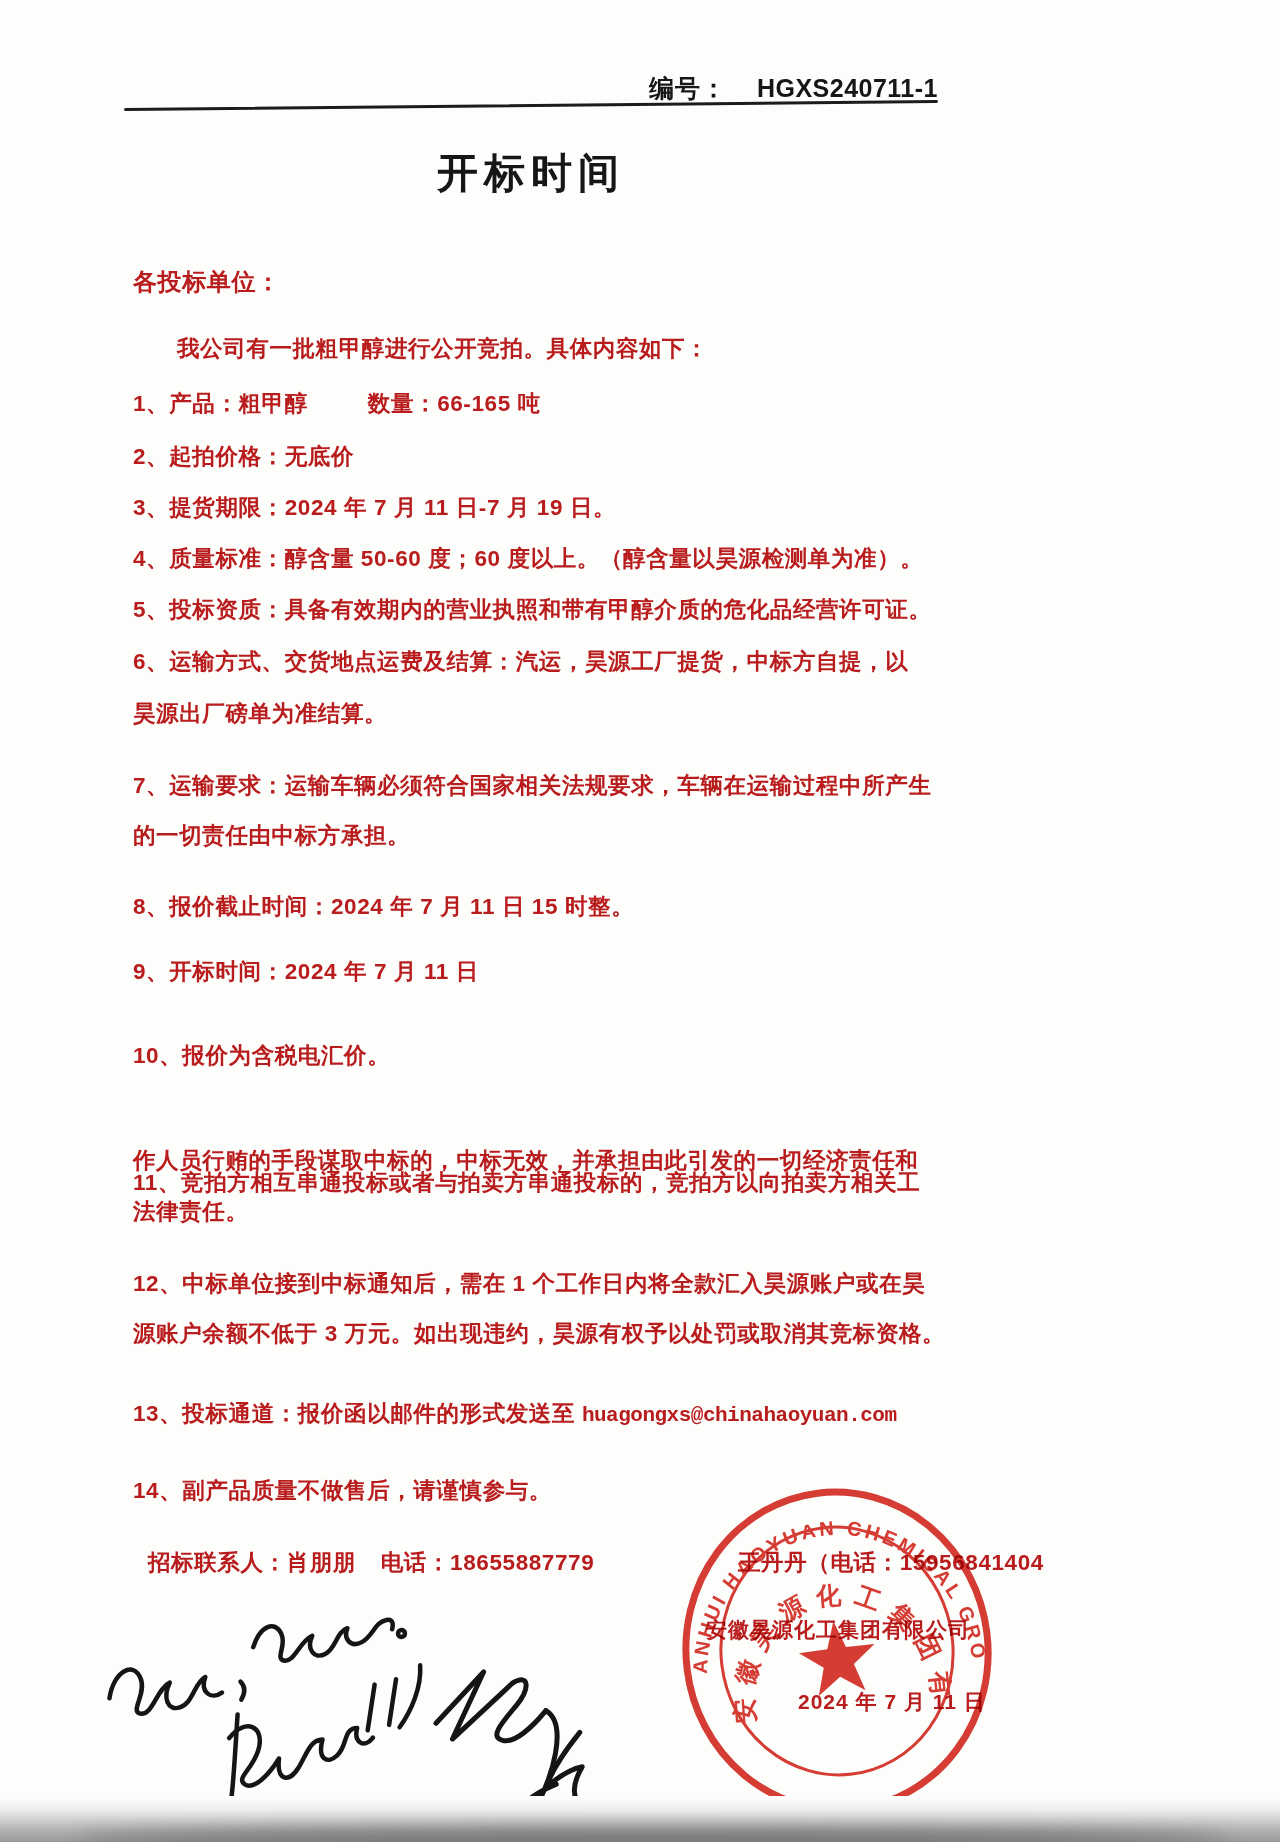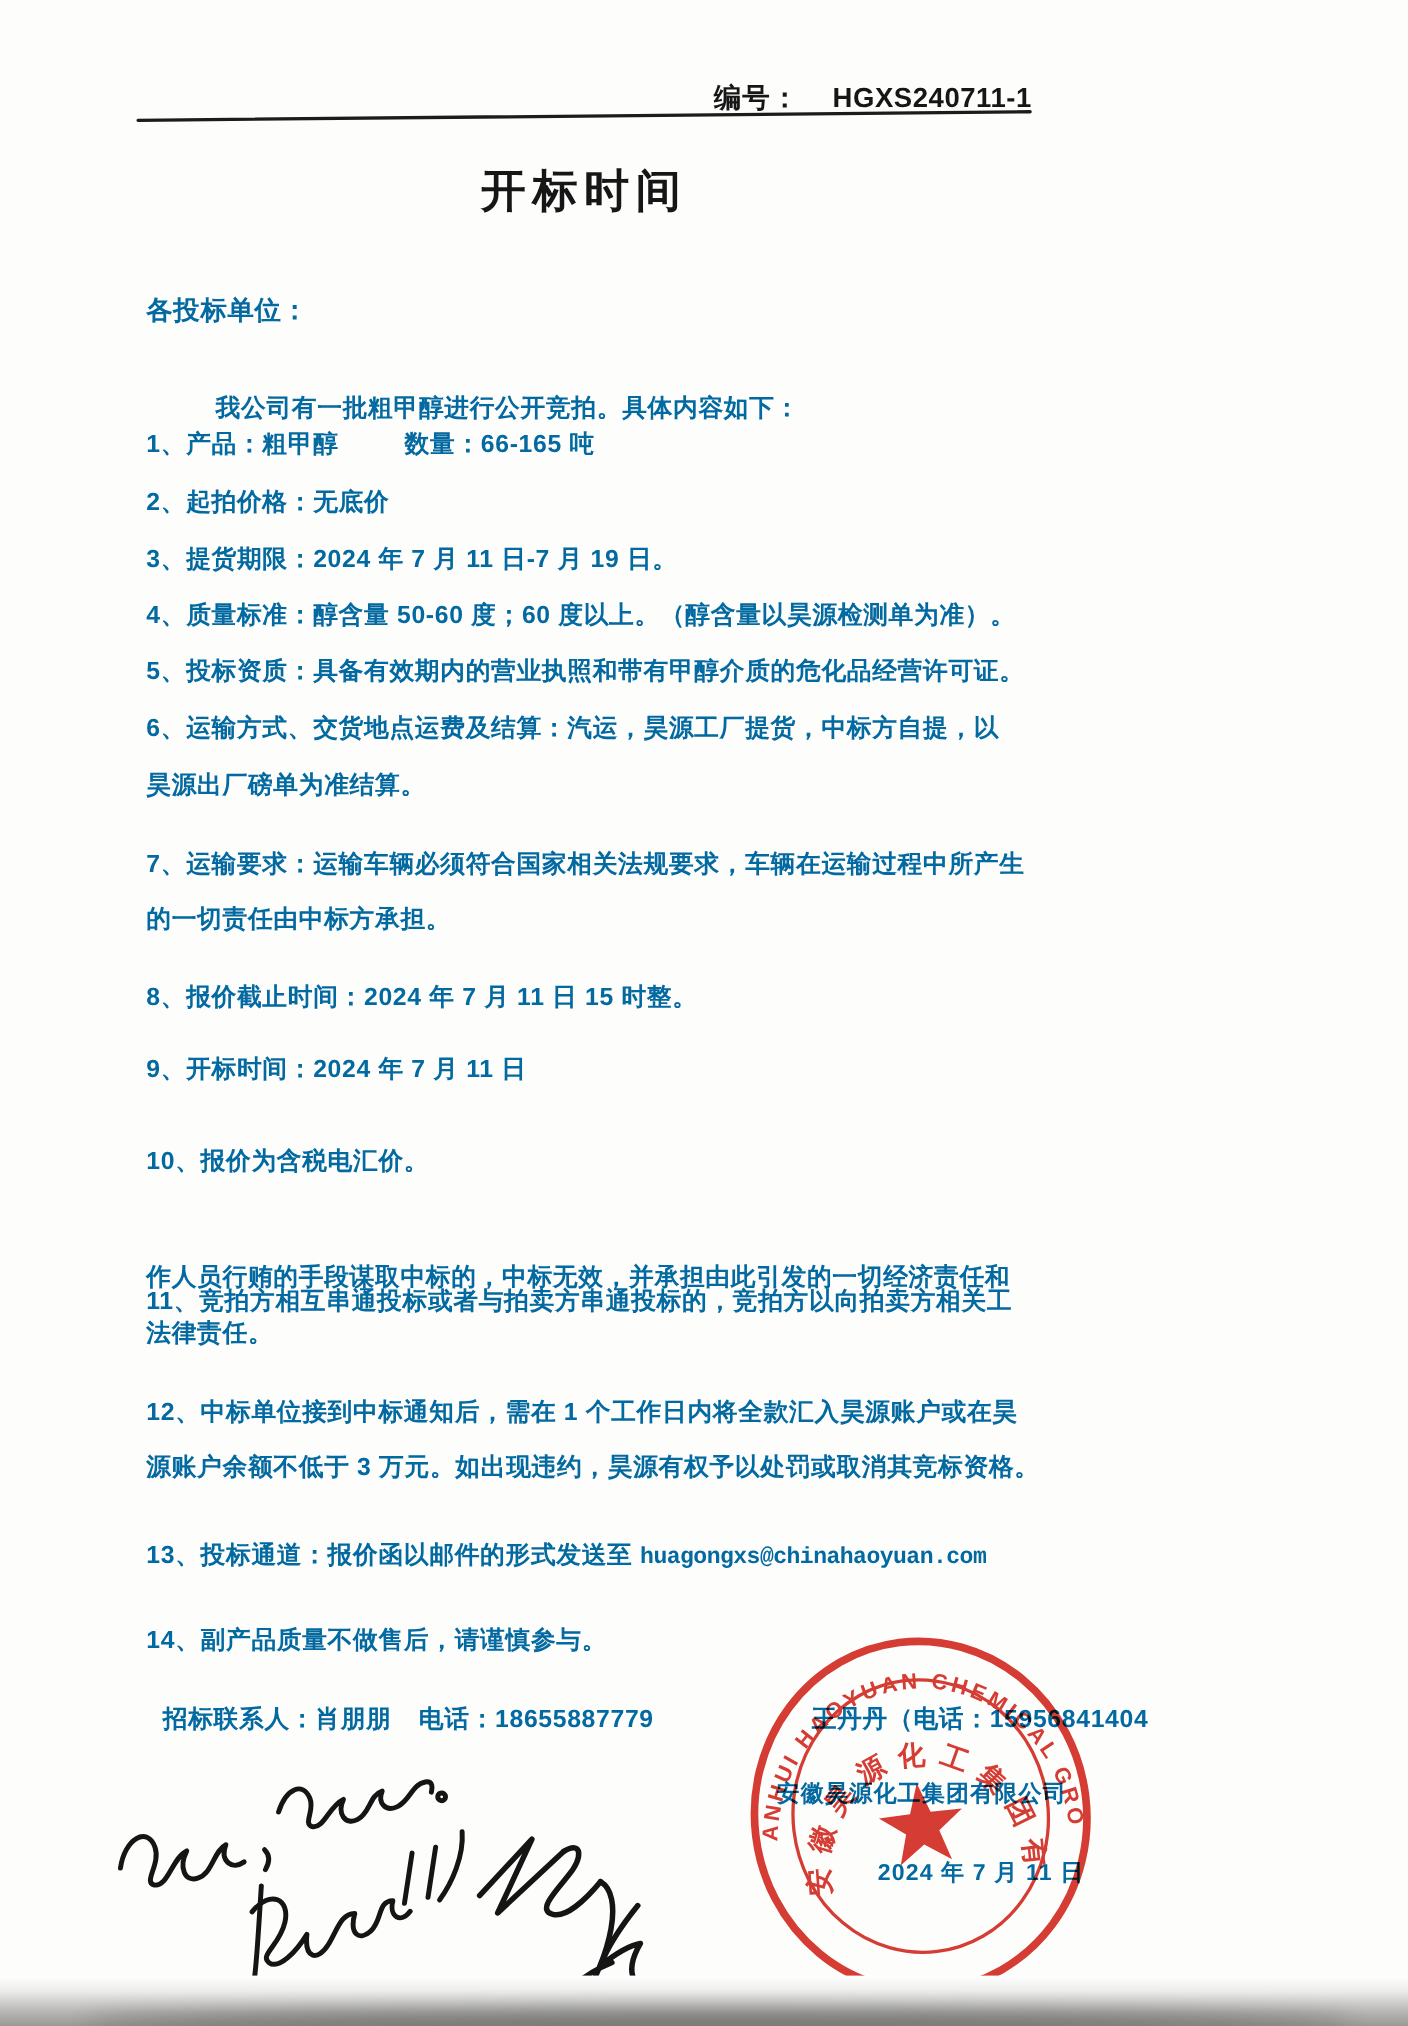--- a/index.html
+++ b/index.html
@@ -9,22 +9,22 @@
     font-family:"Liberation Sans",sans-serif;
   }
   .docnum{position:absolute;top:72px;left:0;width:938px;text-align:right;
     font-size:25px;font-weight:700;letter-spacing:1px;white-space:nowrap;}
   .docnum .val{margin-left:30px;letter-spacing:0.5px;}
   .rule{position:absolute;top:104px;left:124px;width:814px;height:3px;
     background:#1c1c1c;transform:rotate(-0.55deg);border-radius:2px;}
   .title{position:absolute;top:146px;left:124px;width:814px;text-align:center;
     font-size:41px;font-weight:800;letter-spacing:6px;}
   .ln{position:absolute;left:133px;font-size:22.5px;font-weight:600;
-    letter-spacing:0.6px;white-space:nowrap;color:#0369a1;}
-  .indent{left:196px;margin-top:22px;}
+    letter-spacing:0.6px;white-space:nowrap;color:#b91c1c;}
+  .indent{left:177px;}
   .gap60{display:inline-block;width:60px;}
   .mono{font-family:"Liberation Mono",monospace;font-weight:700;font-size:21px;letter-spacing:-0.5px;}
   .c2{left:738px;}
   .company{left:706px;top:1616px;font-size:21px;letter-spacing:1px;}
   .date{left:798px;top:1688px;font-size:21px;letter-spacing:1px;}
   .stamp{position:absolute;left:672px;top:1478px;width:330px;height:346px;
     mix-blend-mode:multiply;opacity:0.9;transform:rotate(-7deg);}
   .hand{position:absolute;mix-blend-mode:multiply;}
   .scan-edge{position:absolute;left:0;right:0;bottom:0;height:46px;
     background:linear-gradient(180deg,#ffffff 0%,#ededec 30%,#b6b5b3 72%,#999896 100%);}

